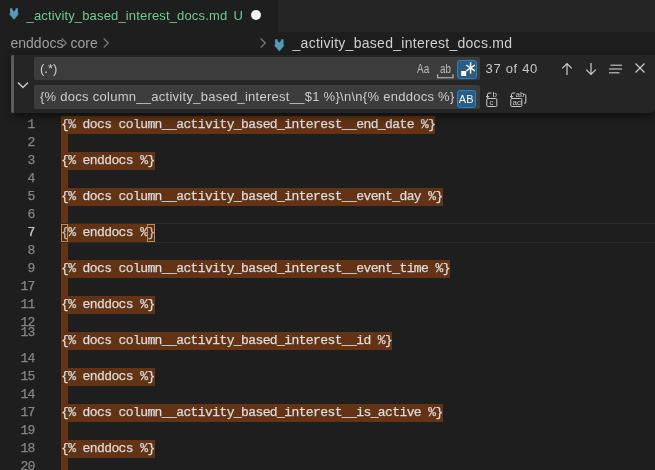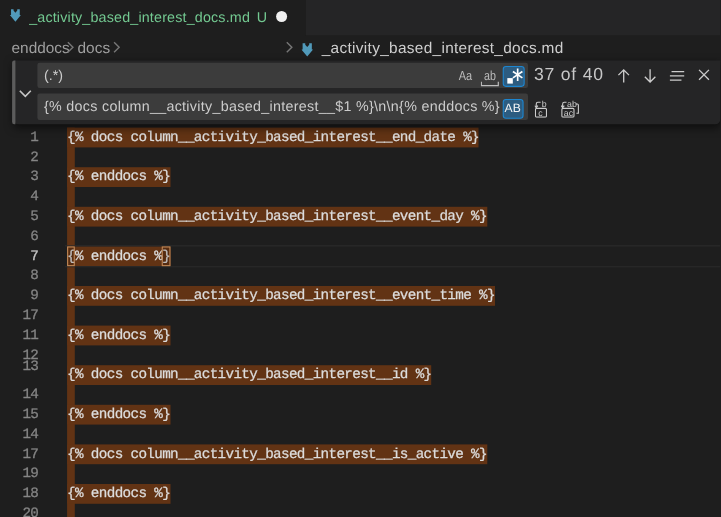--- a/index.html
+++ b/index.html
@@ -29,21 +29,21 @@
 .finp { position:absolute; left:22px; width:446px; background:#3c3c3c; border-radius:2px;
   color:#cccccc; font-size:13px; }
 #finp1 { top:2px; height:23.5px; line-height:23.5px; }
 #finp2 { top:30.5px; height:24px; line-height:24px; }
 .itxt { position:absolute; left:6.5px; top:0; white-space:pre; }
 .opt { position:absolute; color:#bdbdbd; font-size:12px; height:23.5px; line-height:24.5px;
   transform-origin:left center; }
 #optAa { left:405.5px; top:2.5px; transform:scaleX(0.83); }
 #optab { left:428.3px; top:2.5px; transform:scaleX(0.81); }
 #count { position:absolute; left:474px; top:2px; height:23.5px; line-height:24px;
-  font-size:16px; letter-spacing:0.69px; color:#c7c7c7; }
+  font-size:13px; letter-spacing:0.69px; color:#c7c7c7; }
 .bluebtn { position:absolute; border:1px solid #1d86d0; background:#2d5c80; border-radius:3px; }
 #regexbtn { left:445px; top:5.8px; width:20px; height:19px; }
 #abbtn { left:445px; top:35px; width:19.5px; height:18.5px; color:#f5f5f5; font-size:11px;
   text-align:center; line-height:17px; letter-spacing:0.2px; }
 .ico { position:absolute; }
 </style></head>
 <body>
 <div id="app">
   <div id="tabstrip"></div>
   <div id="tab">
@@ -51,21 +51,21 @@
         <path d="M1.1 0.3 L3.5 0.3 L3.5 1.6 L5.3 3.8 L7.1 1.6 L7.1 0.3 L9.5 0.3 L9.5 6 L10.6 6 L5.3 12.4 L0 6 L1.1 6 Z" fill="#519aba"></path>
       </svg>
     <span id="tabtitle">_activity_based_interest_docs.md</span>
     <span id="tabu">U</span>
     <div id="tabdot"></div>
   </div>
   <span class="bc" style="left:10.5px">enddocs</span>
   <svg class="bcsep" style="left:60px" width="8" height="12" viewBox="0 0 8 12">
       <path d="M1.7 1.5 L6.3 6 L1.7 10.5" stroke="#767676" stroke-width="1.3" fill="none"></path>
     </svg>
-  <span class="bc" style="left:70.5px">docs</span>
+  <span class="bc" style="left:70.5px">core</span>
   <svg class="bcsep" style="left:101.5px" width="8" height="12" viewBox="0 0 8 12">
       <path d="M1.7 1.5 L6.3 6 L1.7 10.5" stroke="#767676" stroke-width="1.3" fill="none"></path>
     </svg>
   <svg class="bcsep" style="left:259px" width="8" height="12" viewBox="0 0 8 12">
       <path d="M1.7 1.5 L6.3 6 L1.7 10.5" stroke="#767676" stroke-width="1.3" fill="none"></path>
     </svg>
   <svg style="position:absolute;left:273.5px;top:38.5px" width="11" height="13" viewBox="0 0 11 13">
       <path d="M1.1 0.3 L3.5 0.3 L3.5 1.6 L5.3 3.8 L7.1 1.6 L7.1 0.3 L9.5 0.3 L9.5 6 L10.6 6 L5.3 12.4 L0 6 L1.1 6 Z" fill="#519aba"></path>
     </svg>
   <span class="bc last" style="left:292.5px">_activity_based_interest_docs.md</span>

